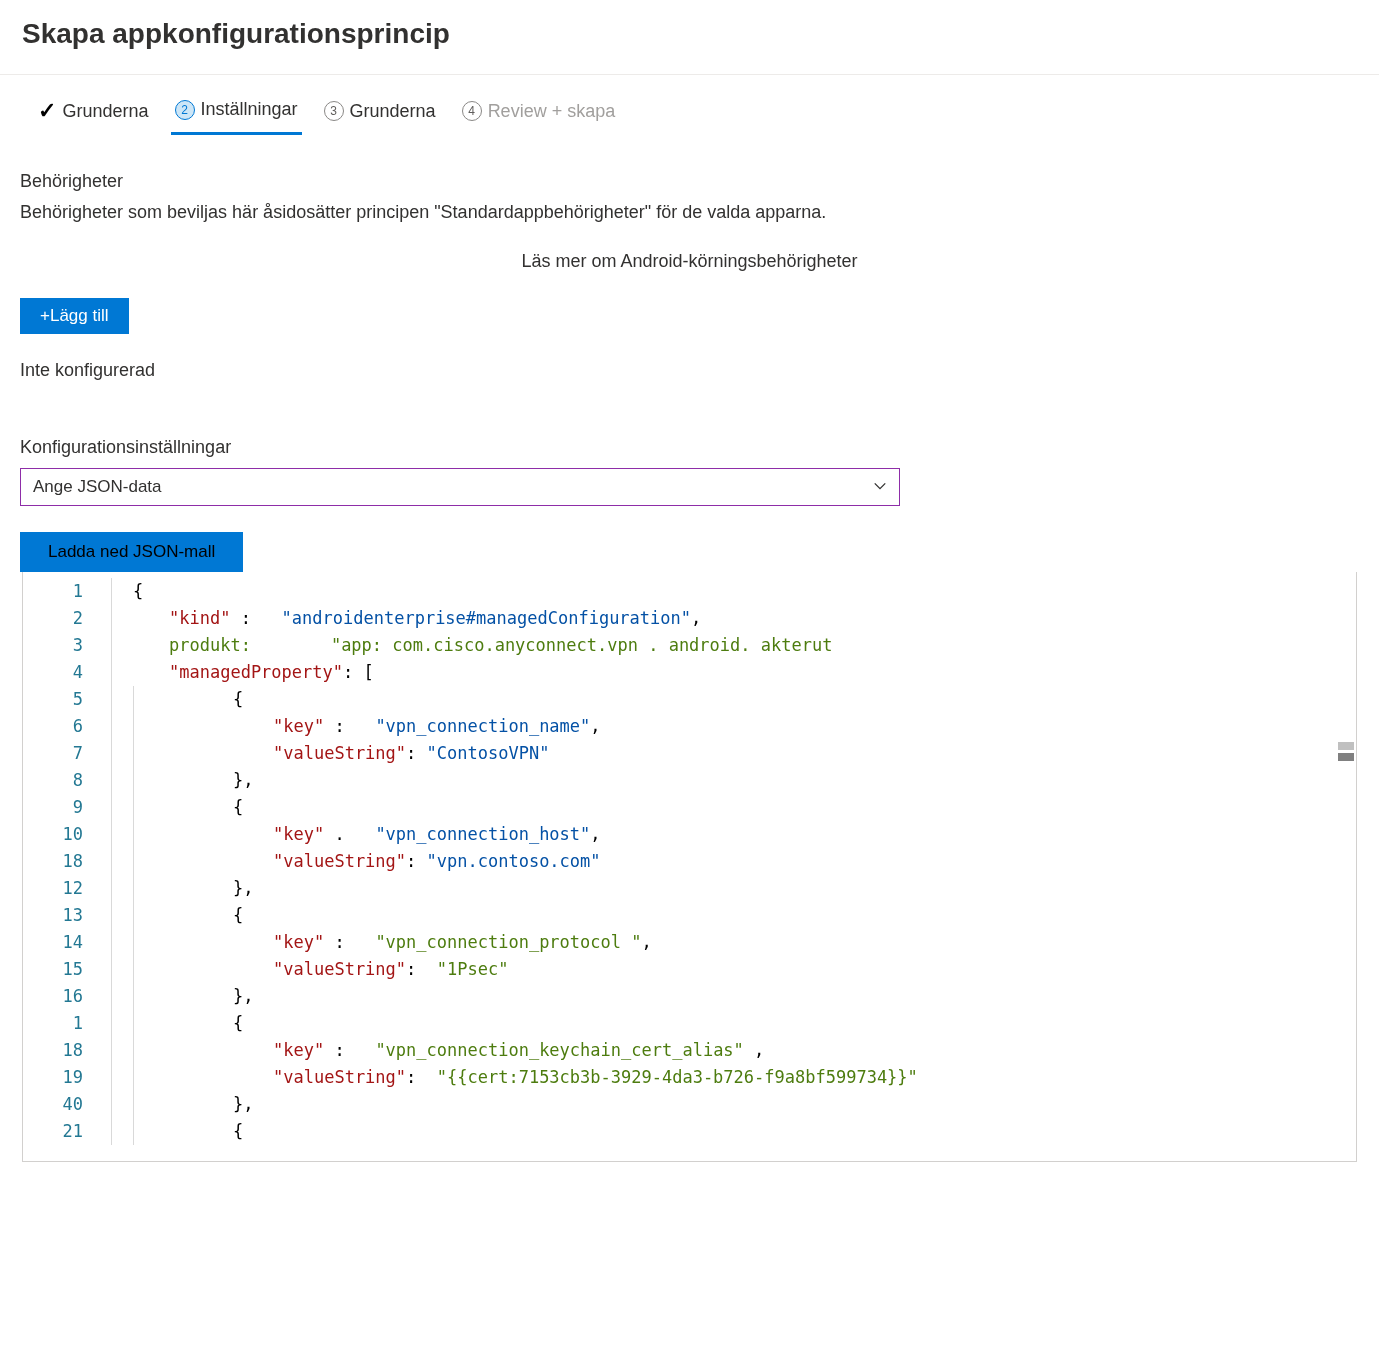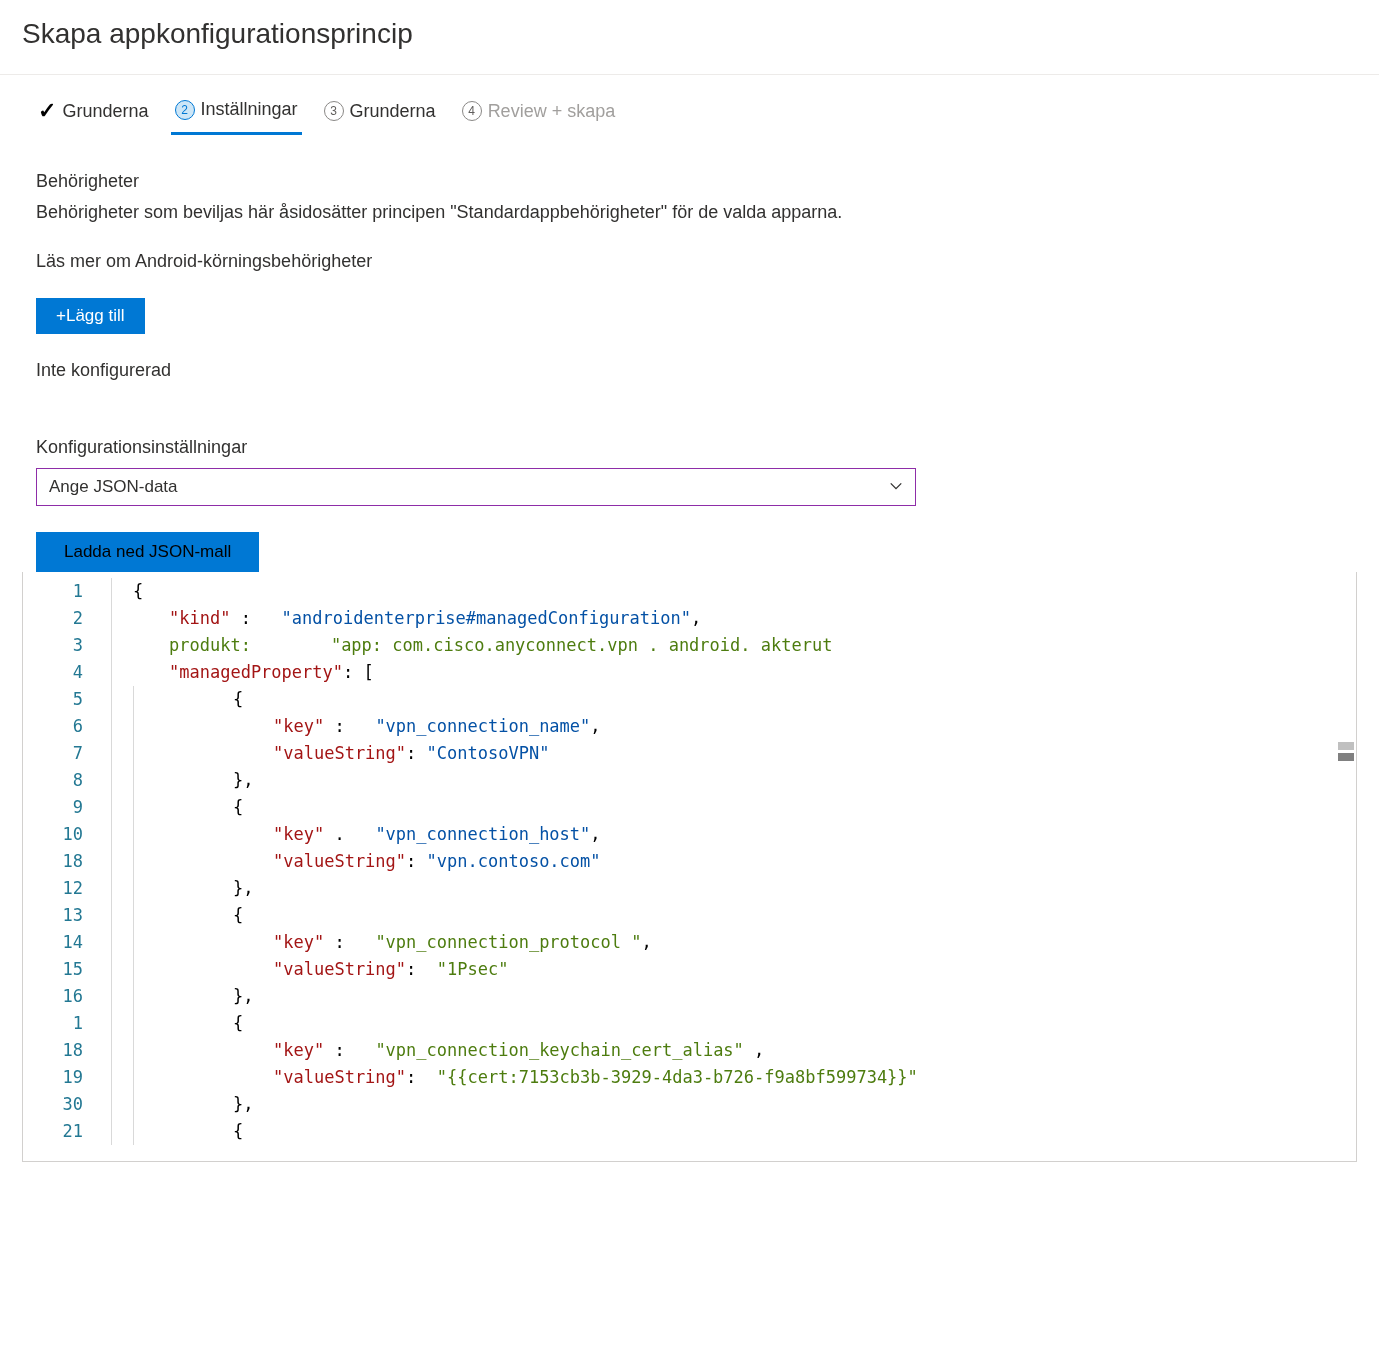--- a/index.html
+++ b/index.html
@@ -9,21 +9,21 @@
     font-size: 16px;
     color: #323130;
     background: #ffffff;
   }
   .page {
     width: 1379px;
     padding: 0 0 40px 0;
   }
   .header-title {
     font-size: 28px;
-    font-weight: 400;
+    font-weight: 700;
     padding: 18px 22px 24px 22px;
     border-bottom: 1px solid #edebe9;
   }
   .wizard-tabs {
     display: flex;
     align-items: center;
     gap: 18px;
     padding: 18px 28px 0 34px;
     font-size: 18px;
   }
@@ -59,34 +59,35 @@
     border-color: #0078d4;
     color: #0078d4;
   }
   .tab .check {
     font-size: 22px;
     font-weight: bold;
     line-height: 1;
     color: #000;
   }
   .section {
-    padding: 0 36px;
+    padding: 0 20px;
   }
   .sec-title {
     font-size: 18px;
     margin-top: 36px;
     margin-bottom: 10px;
   }
   .sec-desc {
     font-size: 18px;
     margin: 6px 0 28px 0;
   }
   .link-line {
     font-size: 18px;
     margin: 4px 0 26px 0;
+    text-align: center;
   }
   .btn-primary {
     background: #0078d4;
     color: #ffffff;
     border: none;
     padding: 8px 20px;
     font-size: 17px;
     cursor: pointer;
   }
   .not-configured {
@@ -256,21 +257,21 @@
         <div>10</div>
         <div>18</div>
         <div>12</div>
         <div>13</div>
         <div>14</div>
         <div>15</div>
         <div>16</div>
         <div>1</div>
         <div>18</div>
         <div>19</div>
-        <div>30</div>
+        <div>40</div>
         <div>21</div>
       </div>
       <div class="code-body">
 
         <div class="code-line"><span class="ind-guide" style="width:22px"></span><span class="tok-punc">{</span></div>
 
         <div class="code-line"><span class="ind-guide" style="width:22px"></span><span style="width:36px;display:inline-block"></span><span class="tok-key">"kind"</span><span class="tok-punc"> :   </span><span class="tok-str">"androidenterprise#managedConfiguration"</span><span class="tok-punc">,</span></div>
 
         <div class="code-line"><span class="ind-guide" style="width:22px"></span><span style="width:36px;display:inline-block"></span><span class="tok-plain">produkt:</span><span style="width:80px;display:inline-block"></span><span class="tok-plain">"app: com.cisco.anyconnect.vpn . android. akterut</span></div>
 

